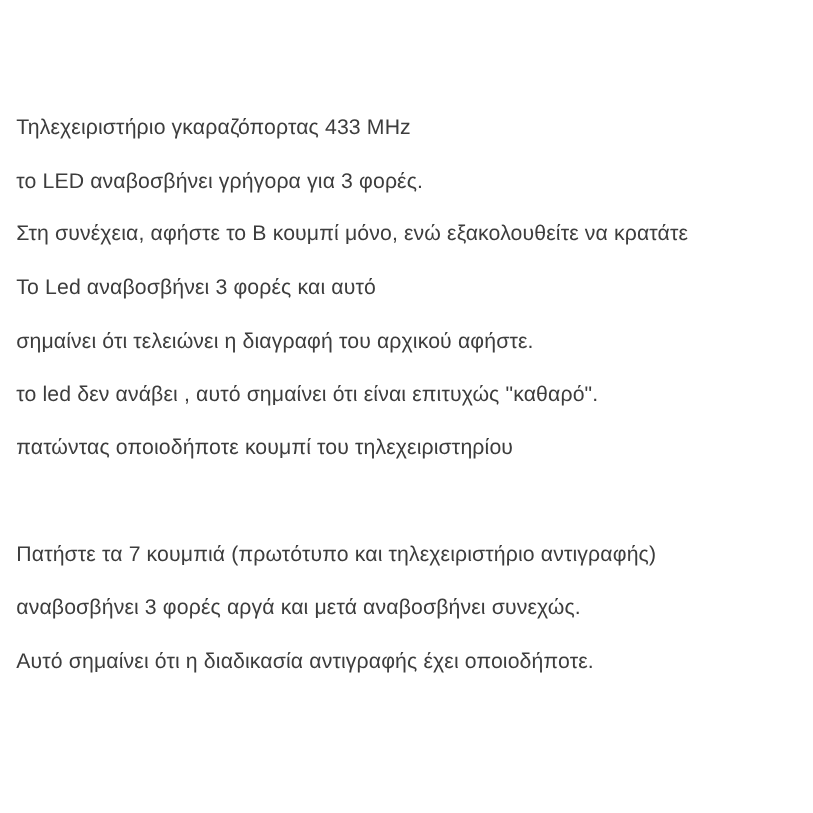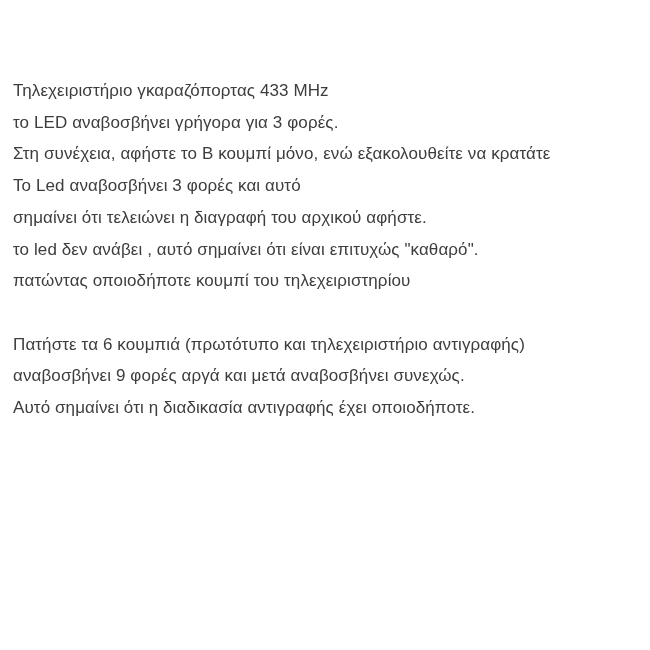--- a/index.html
+++ b/index.html
@@ -21,30 +21,31 @@
       width: 632px;
       color: #3d3d3d;
       font-size: 17px;
       font-weight: 400;
       letter-spacing: 0.1px;
     }
     .line {
       white-space: pre;
       min-height: 31.7px;
       line-height: 31.7px;
+      margin-top: 11px;
     }
   </style>
 </head>
 <body>
 
 <div class="doc">
   <div class="line">Τηλεχειριστήριο γκαραζόπορτας 433 MHz</div>
   <div class="line">το LED αναβοσβήνει γρήγορα για 3 φορές.</div>
   <div class="line">Στη συνέχεια, αφήστε το Β κουμπί μόνο, ενώ εξακολουθείτε να κρατάτε</div>
   <div class="line">Το Led αναβοσβήνει 3 φορές και αυτό</div>
   <div class="line">σημαίνει ότι τελειώνει η διαγραφή του αρχικού αφήστε.</div>
   <div class="line">το led δεν ανάβει , αυτό σημαίνει ότι είναι επιτυχώς "καθαρό".</div>
   <div class="line">πατώντας οποιοδήποτε κουμπί του τηλεχειριστηρίου</div>
   <div class="line"></div>
-  <div class="line">Πατήστε τα 6 κουμπιά (πρωτότυπο και τηλεχειριστήριο αντιγραφής)</div>
-  <div class="line">αναβοσβήνει 9 φορές αργά και μετά αναβοσβήνει συνεχώς.</div>
+  <div class="line">Πατήστε τα 7 κουμπιά (πρωτότυπο και τηλεχειριστήριο αντιγραφής)</div>
+  <div class="line">αναβοσβήνει 3 φορές αργά και μετά αναβοσβήνει συνεχώς.</div>
   <div class="line">Αυτό σημαίνει ότι η διαδικασία αντιγραφής έχει οποιοδήποτε.</div>
 </div>
 
 </body></html>

